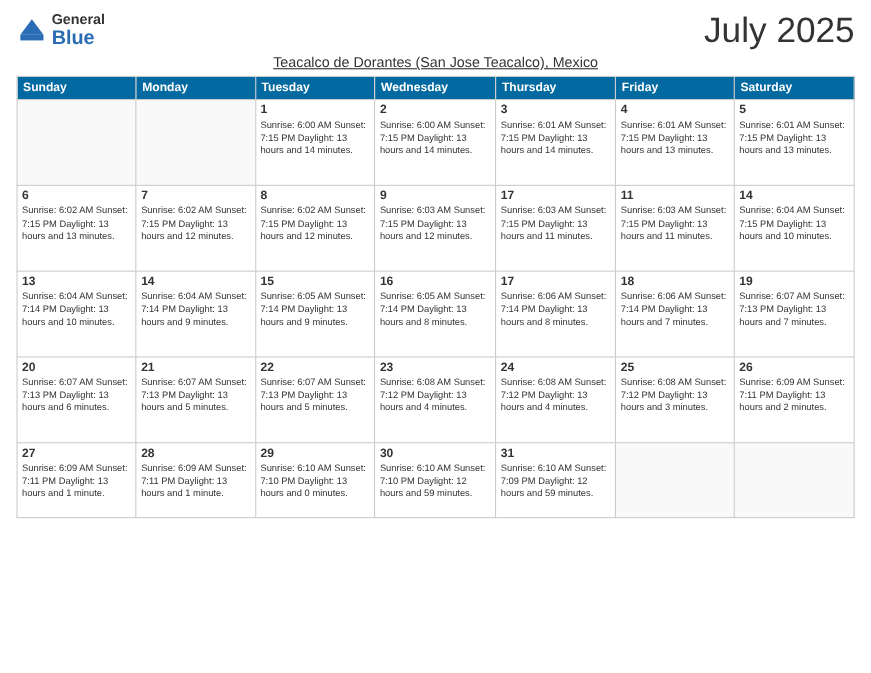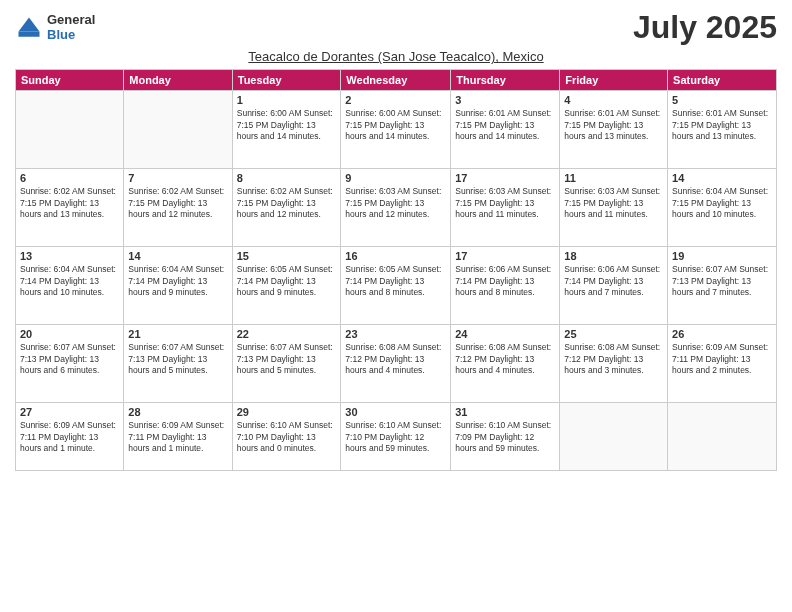--- a/index.html
+++ b/index.html
@@ -30,50 +30,50 @@
       display: flex;
       flex-direction: column;
       line-height: 1.1;
     }
     .logo-general {
       font-size: 13px;
       font-weight: bold;
       color: #333;
     }
     .logo-blue {
-      font-size: 13px;
+      font-size: 18px;
       font-weight: bold;
       color: #2a6db5;
     }
     .logo-icon {
       width: 28px;
       height: 28px;
     }
     .title-section {
       text-align: right;
     }
     .month-title {
       font-size: 32px;
-      font-weight: bold;
+      font-weight: normal;
       color: #333;
       line-height: 1.1;
     }
     .subtitle {
       font-size: 13px;
       color: #333;
       text-align: center;
       margin-bottom: 5px;
       text-decoration: underline;
     }
     .calendar {
       width: 100%;
       border-collapse: collapse;
     }
     .calendar th {
-      background: #be185d;
+      background: #0369a1;
       color: #fff;
       text-align: left;
       padding: 4px 5px;
       font-size: 11px;
       font-weight: bold;
       border: 1px solid #ccc;
     }
     .calendar td {
       vertical-align: top;
       border: 1px solid #ccc;

